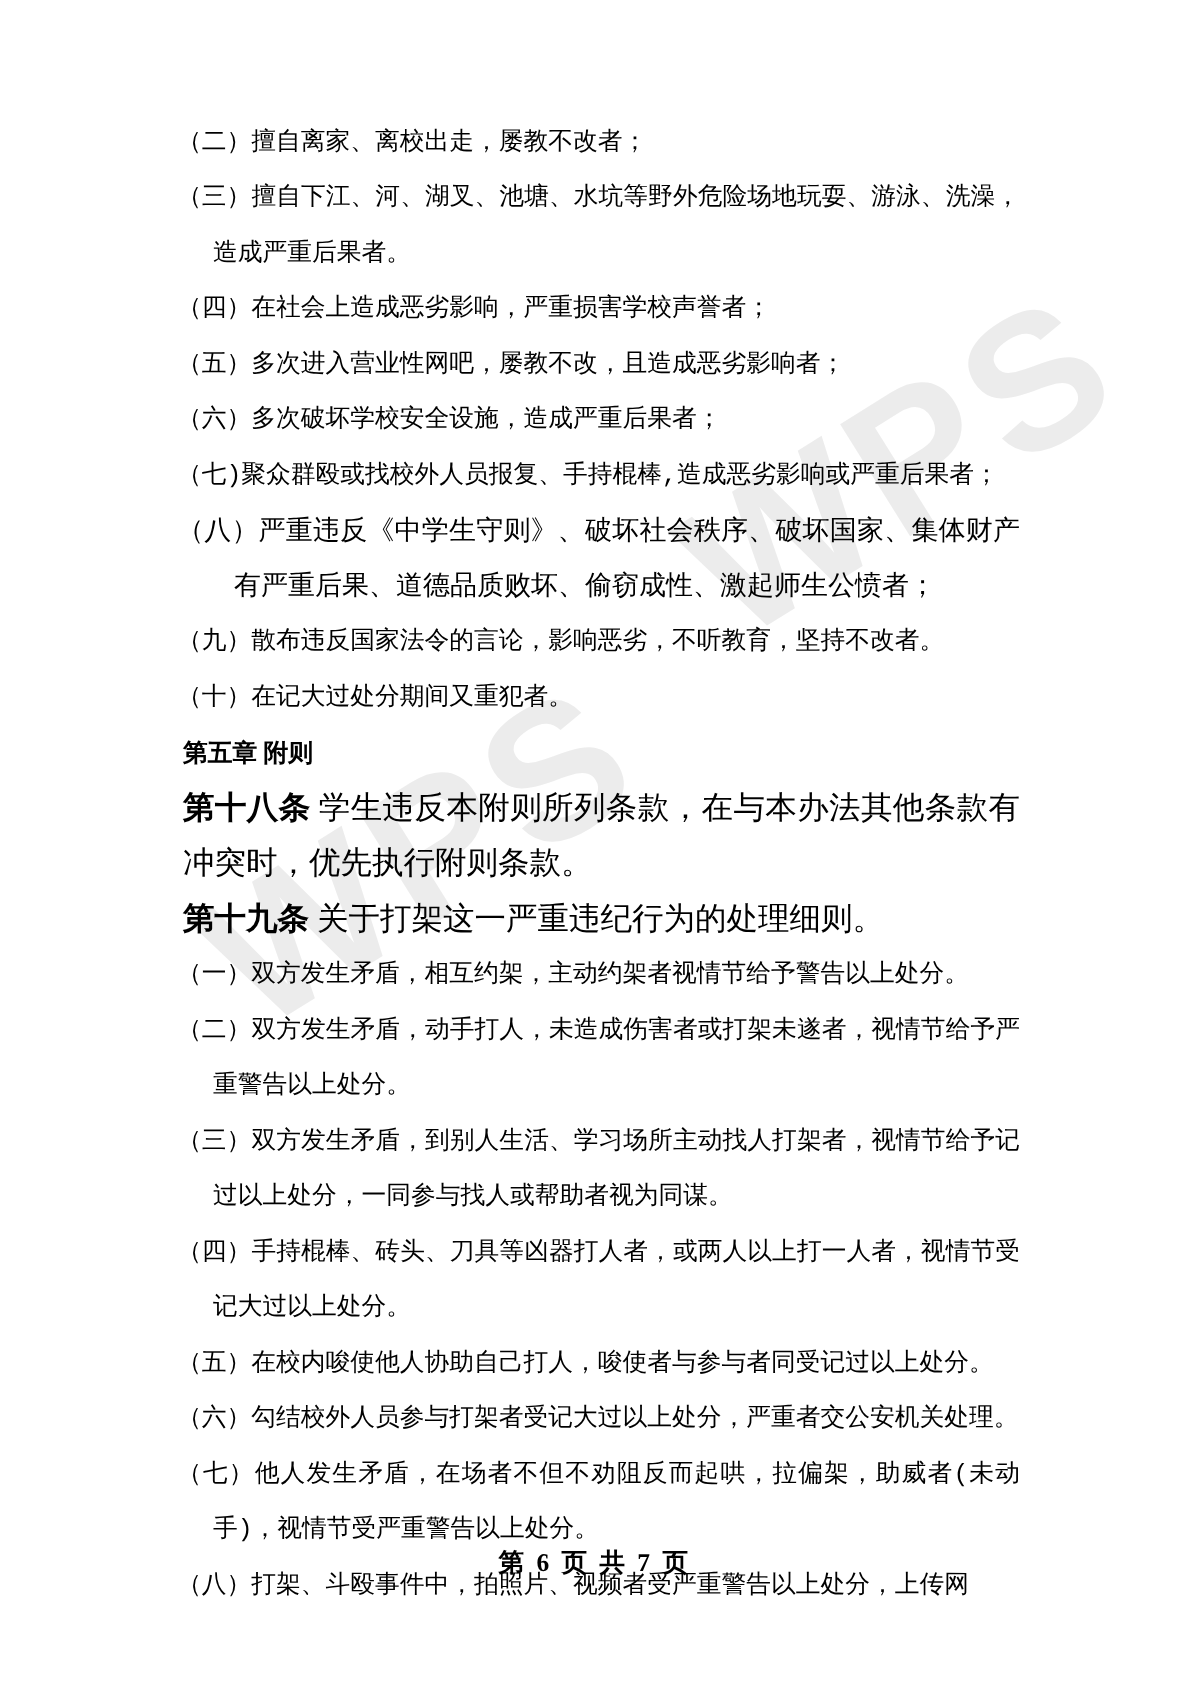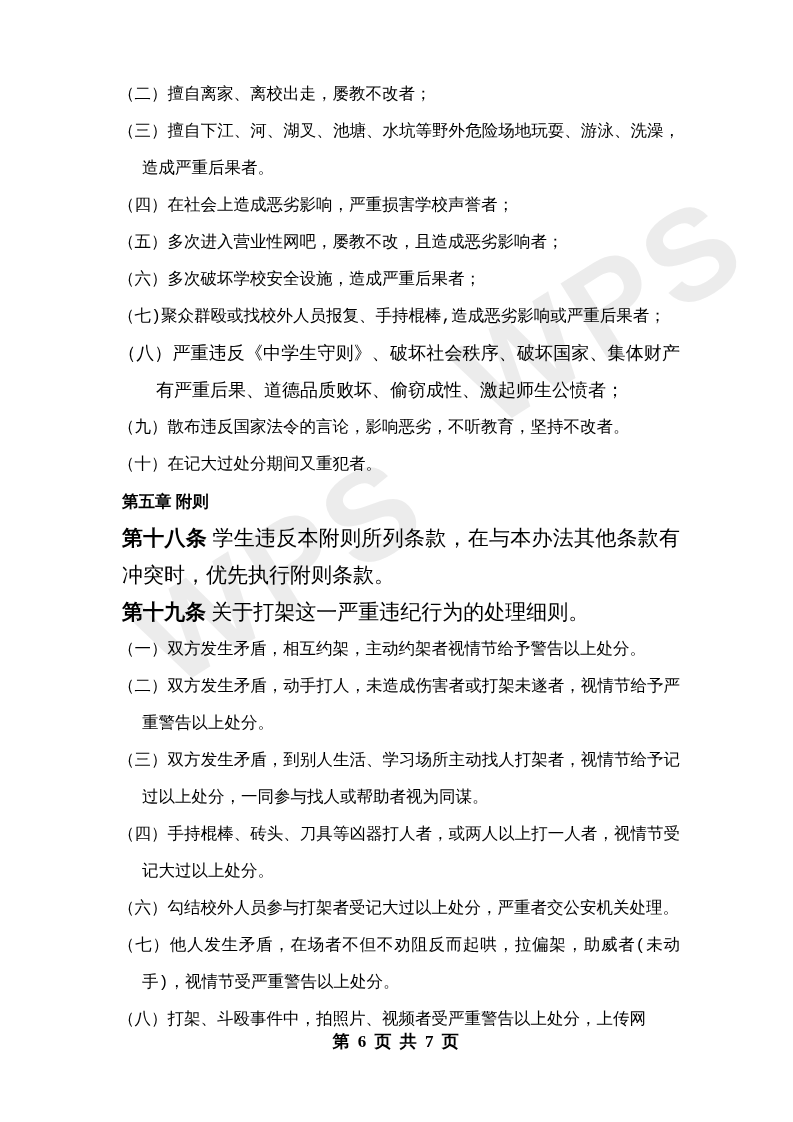--- a/index.html
+++ b/index.html
@@ -133,20 +133,21 @@
 
     <p class="heading">第五章 附则</p>
 
     <p class="clause"><b>第十八条</b><span> 学生违反本附则所列条款，在与本办法其他条款有冲突时，优先执行附则条款。</span></p>
     <p class="clause"><b>第十九条</b><span> 关于打架这一严重违纪行为的处理细则。</span></p>
 
     <p class="item">（一）双方发生矛盾，相互约架，主动约架者视情节给予警告以上处分。</p>
     <p class="item">（二）双方发生矛盾，动手打人，未造成伤害者或打架未遂者，视情节给予严重警告以上处分。</p>
     <p class="item">（三）双方发生矛盾，到别人生活、学习场所主动找人打架者，视情节给予记过以上处分，一同参与找人或帮助者视为同谋。</p>
     <p class="item">（四）手持棍棒、砖头、刀具等凶器打人者，或两人以上打一人者，视情节受记大过以上处分。</p>
+    <p class="item">（五）在校内唆使他人协助自己打人，唆使者与参与者同受记过以上处分。</p>
     <p class="item">（六）勾结校外人员参与打架者受记大过以上处分，严重者交公安机关处理。</p>
     <p class="item">（七）他人发生矛盾，在场者不但不劝阻反而起哄，拉偏架，助威者(未动手)，视情节受严重警告以上处分。</p>
     <p class="item">（八）打架、斗殴事件中，拍照片、视频者受严重警告以上处分，上传网</p>
 
   </div>
 
   <div class="footer">第 6 页 共 7 页</div>
 
 </div>
 

